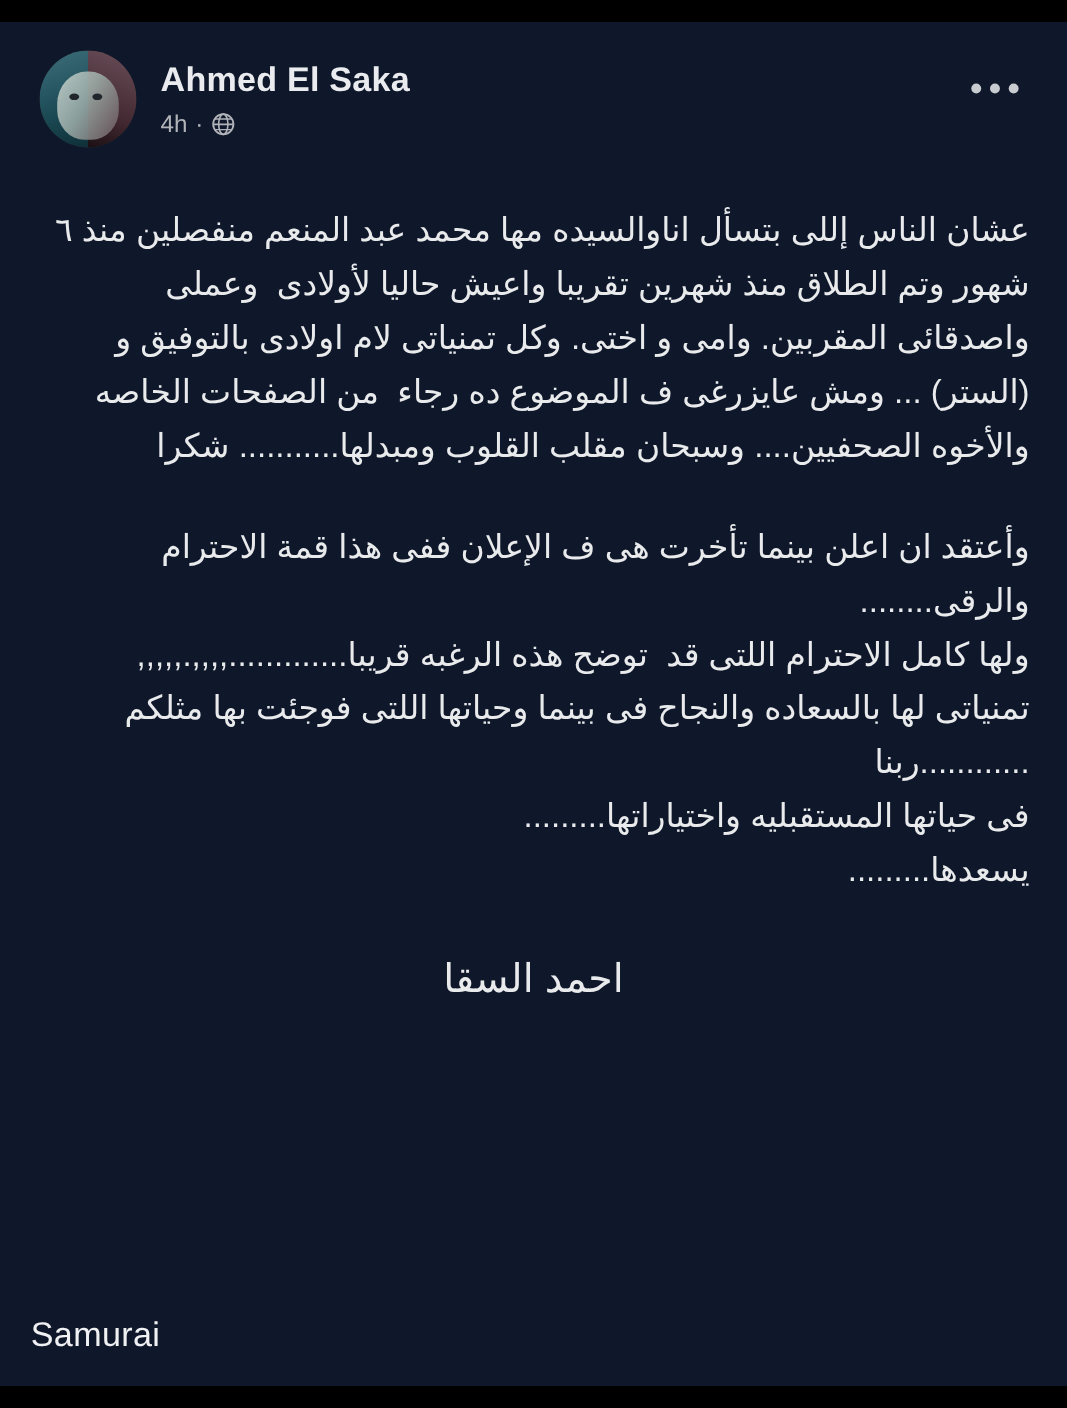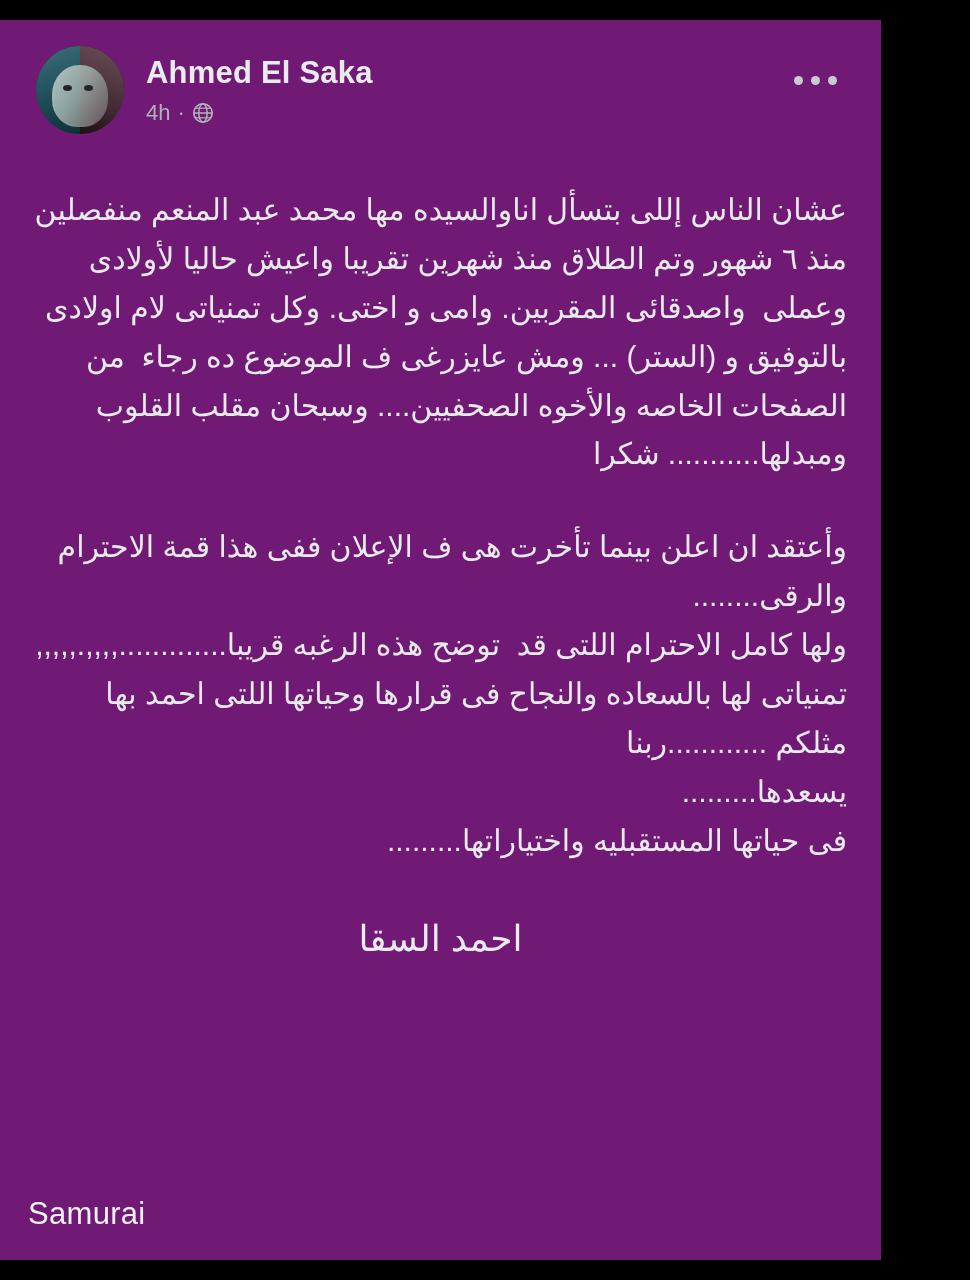--- a/index.html
+++ b/index.html
@@ -11,23 +11,23 @@
     width: 970px;
     height: 1280px;
     font-family: "Liberation Sans", sans-serif;
     color: #e4e6eb;
     overflow: hidden;
   }
   .post-card {
     position: absolute;
     left: 0;
     top: 20px;
-    width: 881px;
+    width: 970px;
     height: 1240px;
-    background: #701a75;
+    background: #0f172a;
     box-sizing: border-box;
   }
   .post-header {
     display: flex;
     align-items: center;
     padding: 26px 28px 0 36px;
     position: relative;
   }
   .avatar {
     width: 88px;
@@ -185,21 +185,21 @@
       <span></span>
       <span></span>
     </div>
 
   </div>
 
   <div class="post-body">
     <p class="para">عشان الناس إللى بتسأل اناوالسيده مها محمد عبد المنعم منفصلين منذ ٦ شهور وتم الطلاق منذ شهرين تقريبا واعيش حاليا لأولادى  وعملى  واصدقائى المقربين. وامى و اختى. وكل تمنياتى لام اولادى بالتوفيق و (الستر) ... ومش عايزرغى ف الموضوع ده رجاء  من الصفحات الخاصه والأخوه الصحفيين.... وسبحان مقلب القلوب ومبدلها........... شكرا</p>
     <p class="para block-gap">وأعتقد ان اعلن بينما تأخرت هى ف الإعلان ففى هذا قمة الاحترام والرقى........</p>
     <p class="para tight">ولها كامل الاحترام اللتى قد  توضح هذه الرغبه قريبا.............,,,,.,,,,,</p>
-    <p class="para tight">تمنياتى لها بالسعاده والنجاح فى قرارها وحياتها اللتى احمد بها مثلكم ............ربنا</p>
+    <p class="para tight">تمنياتى لها بالسعاده والنجاح فى بينما وحياتها اللتى فوجئت بها مثلكم ............ربنا</p>
+    <p class="para tight">فى حياتها المستقبليه واختياراتها.........</p>
     <p class="para tight">يسعدها.........</p>
-    <p class="para tight">فى حياتها المستقبليه واختياراتها.........</p>
     <div class="signature">احمد السقا</div>
   </div>
 
   <div class="footer-label">Samurai</div>
 
 </div>
 
 </body></html>

